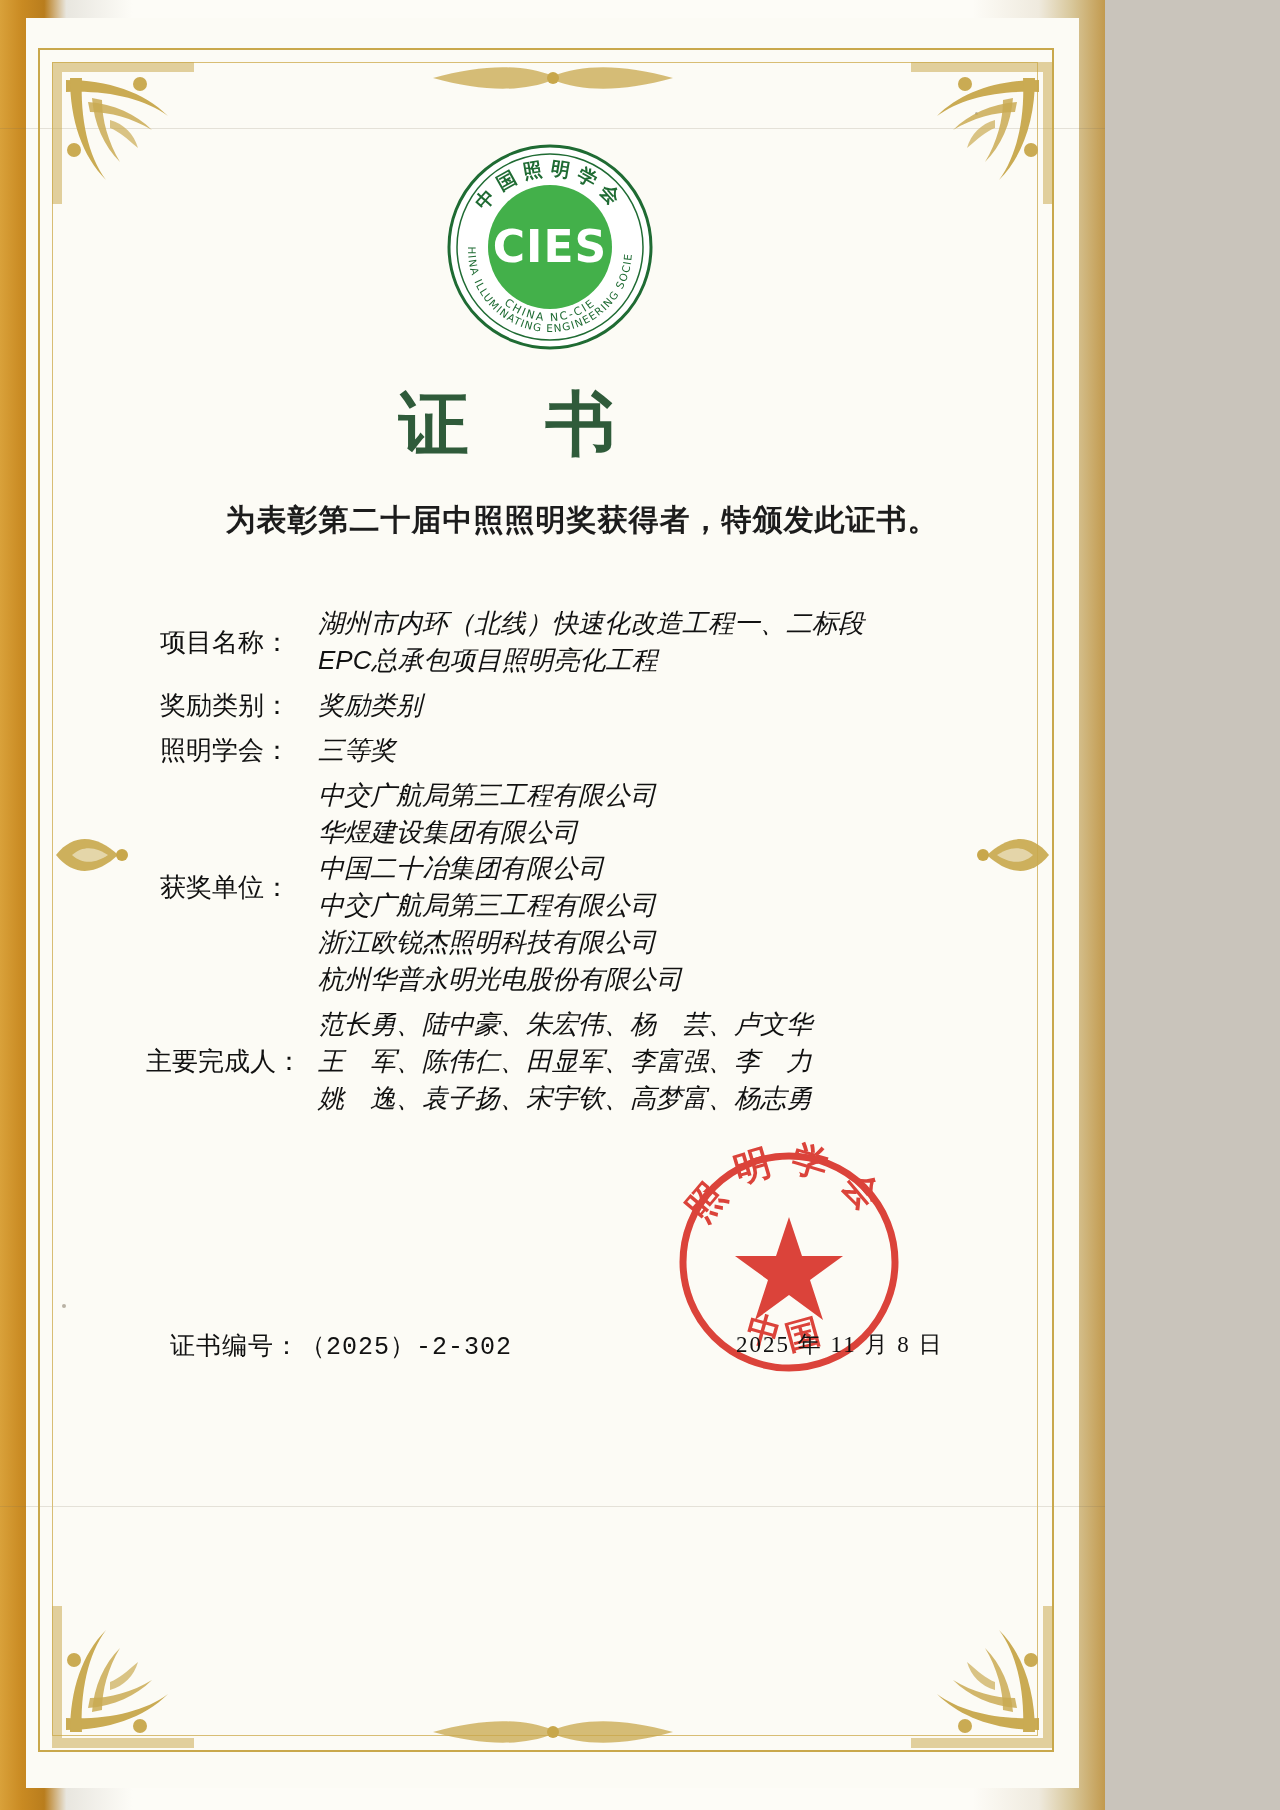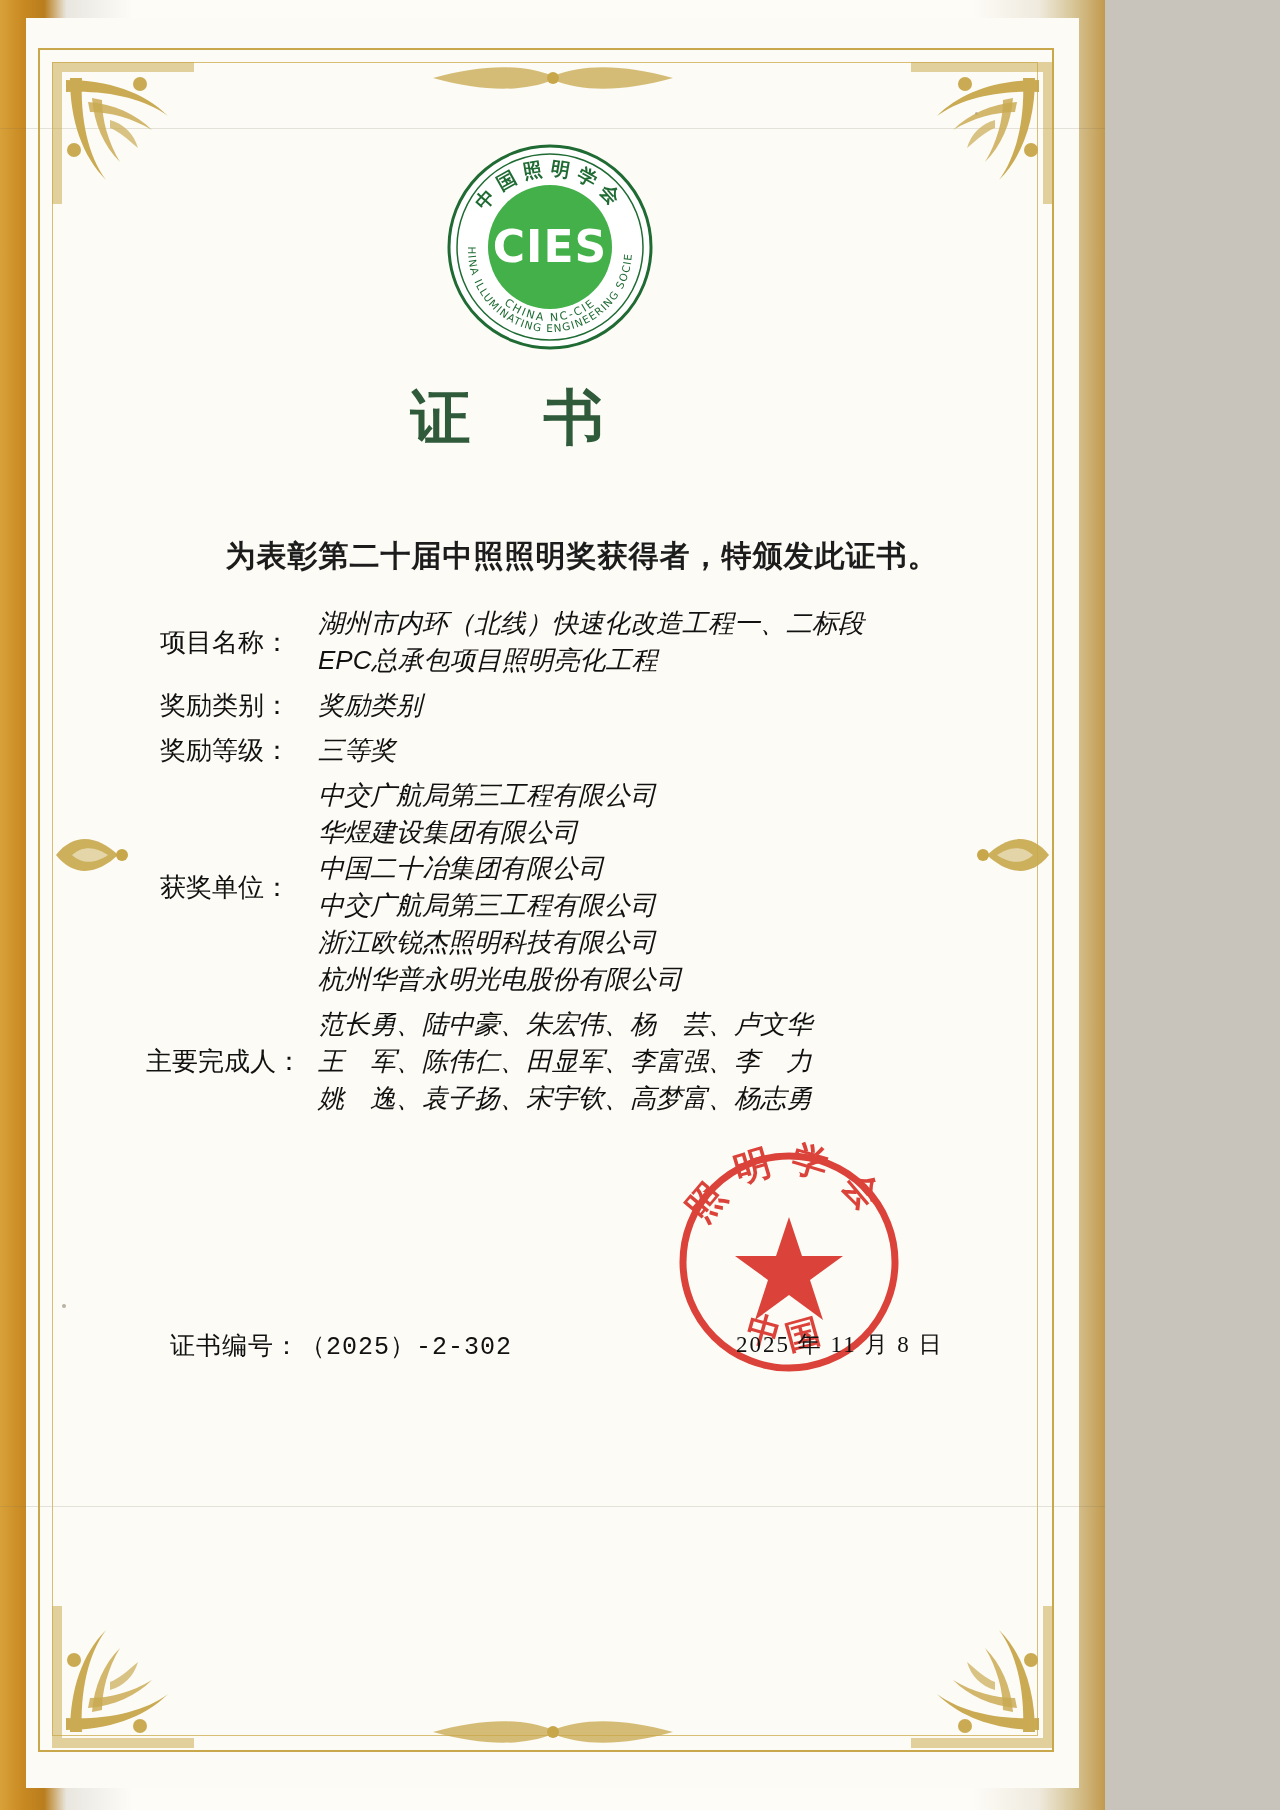--- a/index.html
+++ b/index.html
@@ -75,27 +75,27 @@
     position:absolute;left:443px;top:140px;width:215px;height:215px;
   }
   .emblem svg{width:100%;height:100%;display:block;}
 
   
   .cert-title{
     position:absolute;left:0;top:378px;width:1014px;
     text-align:center;
     font-family:"DejaVu Serif", serif;
     font-weight:bold;
-    font-size:60px;
+    font-size:70px;
     letter-spacing:26px;
     color:#2f5b3a;
     text-indent:26px;
   }
   .subtitle{
-    position:absolute;left:0;top:536px;width:1164px;
+    position:absolute;left:0;top:500px;width:1164px;
     text-align:center;
     font-size:30px;
     font-weight:bold;
     color:#1c1c1c;
     letter-spacing:1px;
   }
 
   
   .fields{
     position:absolute;left:160px;top:605px;width:800px;
@@ -274,21 +274,21 @@
       </div>
 
       <div class="row">
         <div class="label">奖励类别：</div>
         <div class="value">
           <span class="ln">奖励类别</span>
         </div>
       </div>
 
       <div class="row">
-        <div class="label">奖励等级：</div>
+        <div class="label">照明学会：</div>
         <div class="value">
           <span class="ln">三等奖</span>
         </div>
       </div>
 
       <div class="row">
         <div class="label">获奖单位：</div>
         <div class="value">
           <span class="ln">中交广航局第三工程有限公司</span>
           <span class="ln">华煜建设集团有限公司</span>

